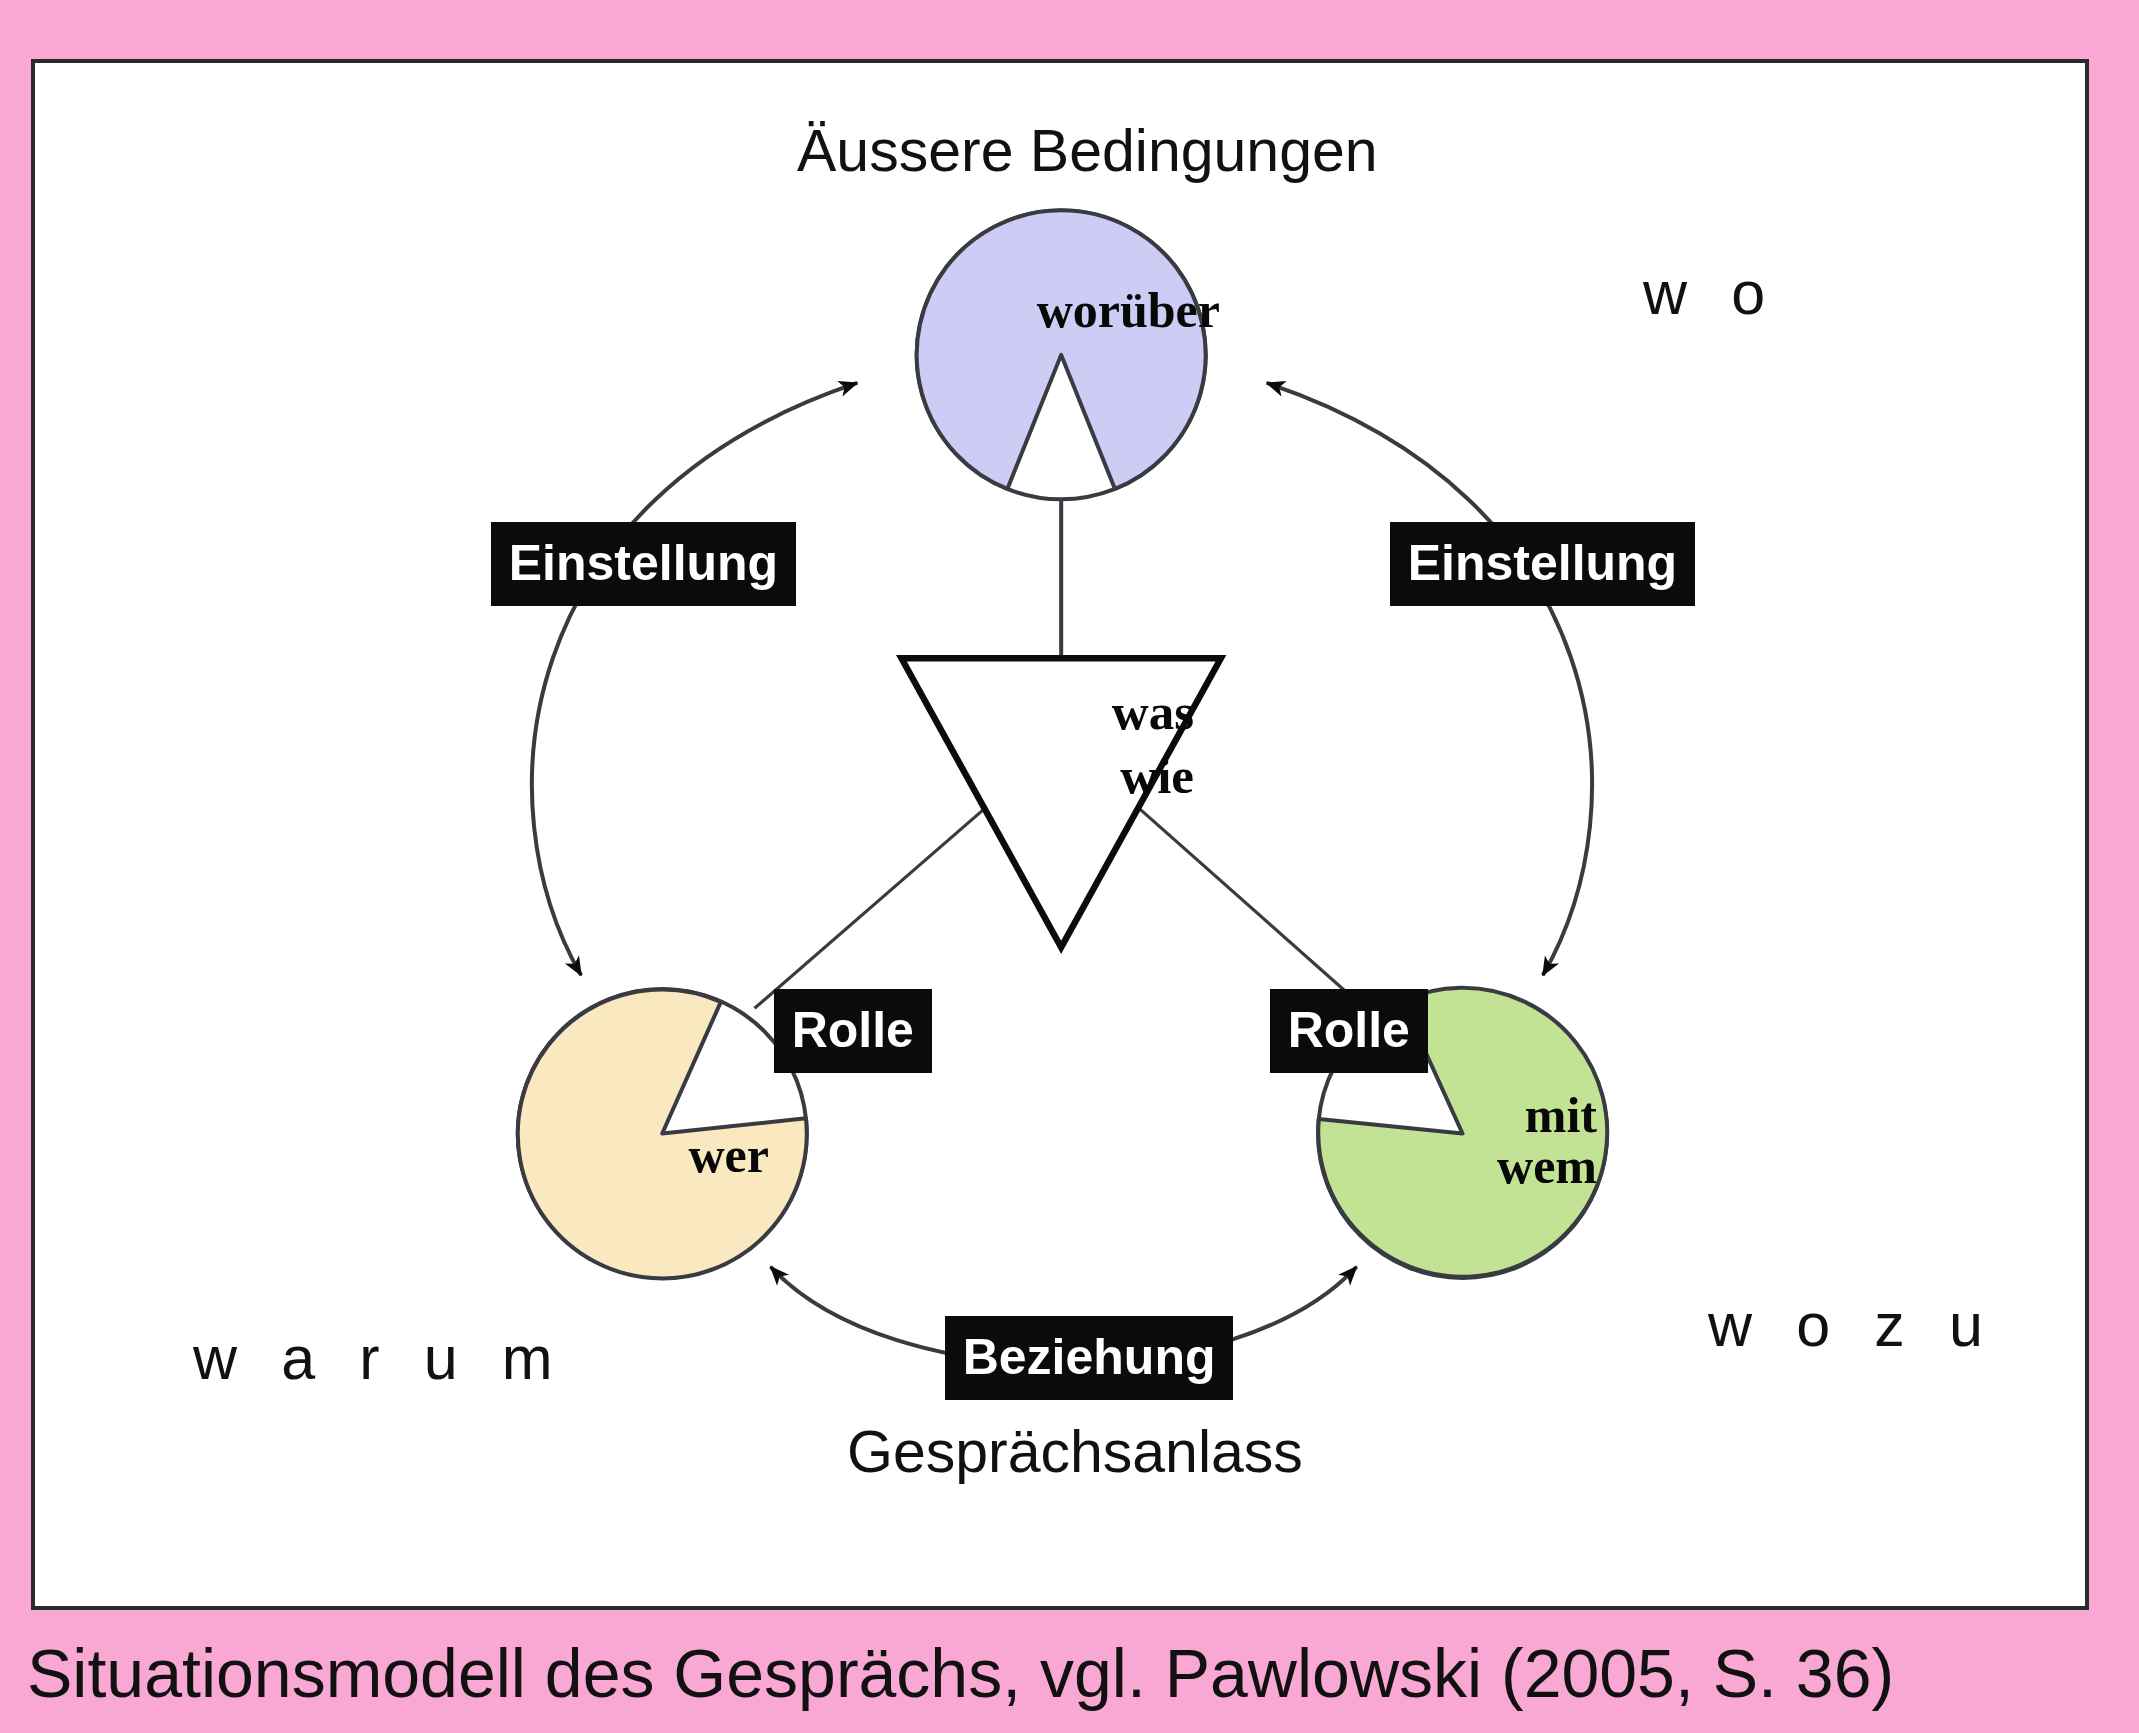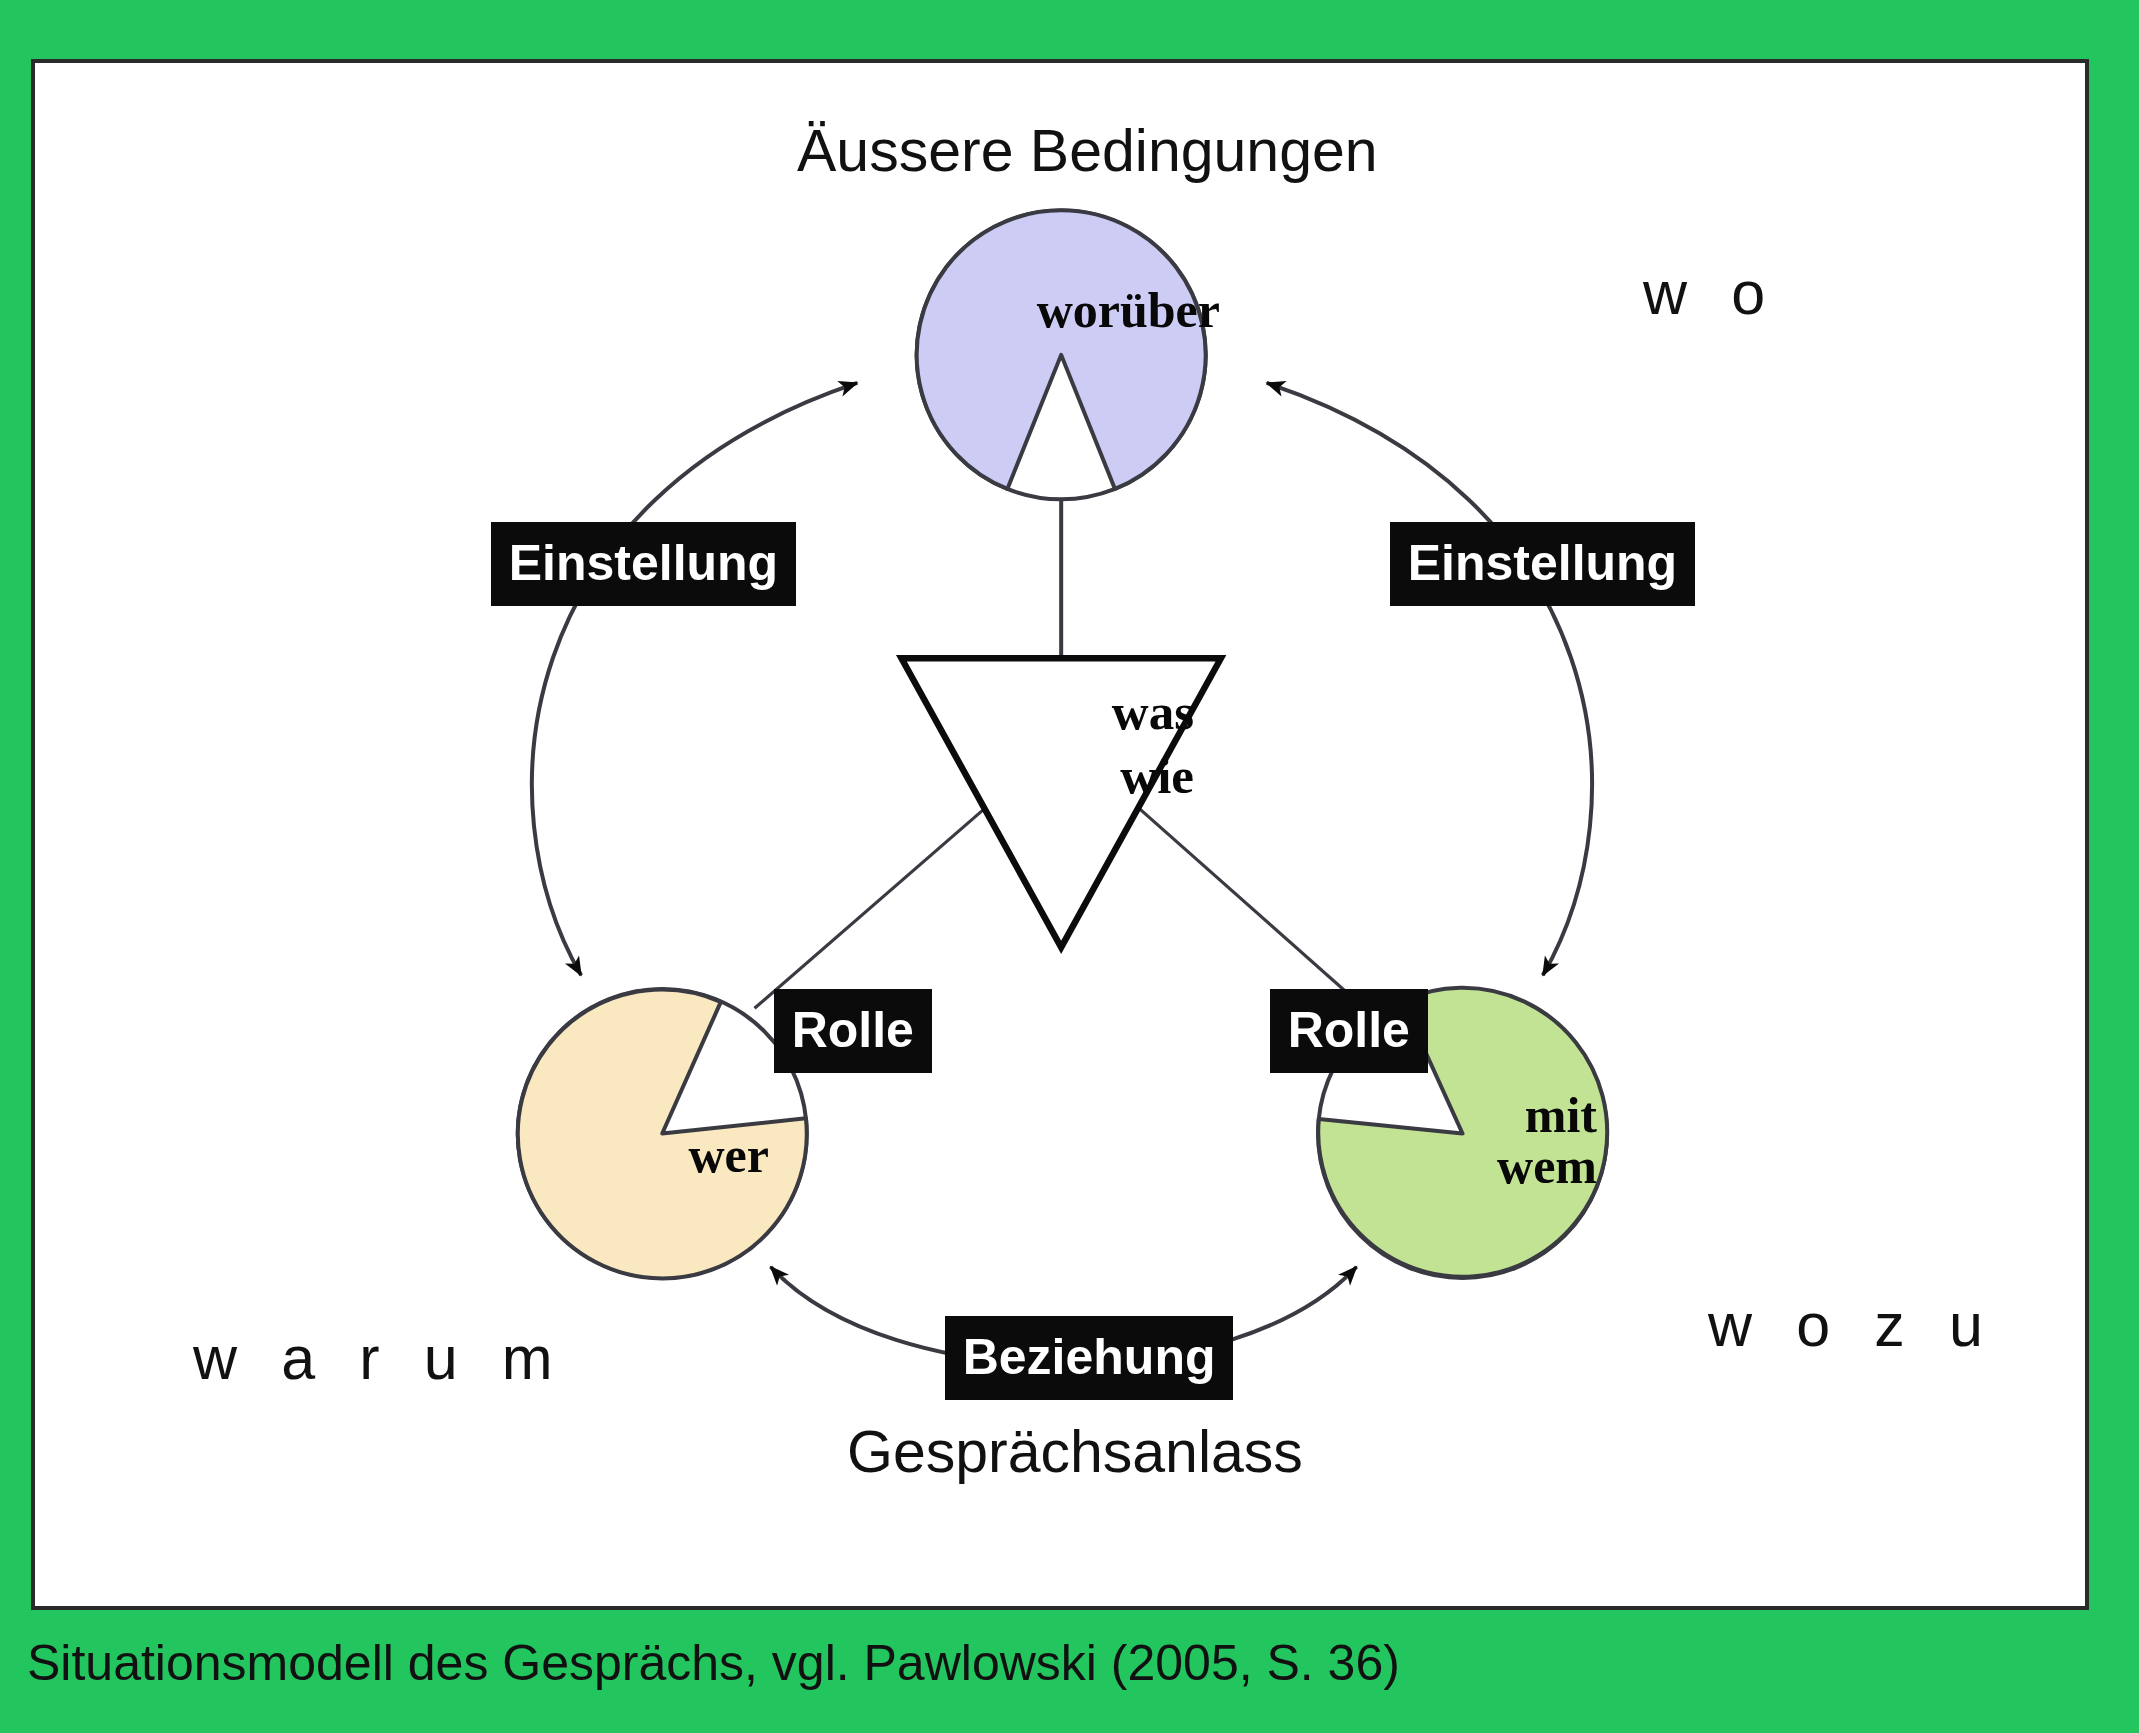--- a/index.html
+++ b/index.html
@@ -4,21 +4,21 @@
 <style>
   html, body {
     margin: 0;
     padding: 0;
     background: #ffffff;
   }
   #page {
     position: relative;
     width: 2140px;
     height: 1734px;
-    background: #22c55e;
+    background: #f9a8d4;
     font-family: "Liberation Sans", sans-serif;
     overflow: hidden;
   }
   #frame {
     position: absolute;
     left: 30.5px;
     top: 59px;
     width: 2058px;
     height: 1551px;
     border: 4px solid #2a2a2a;
@@ -89,21 +89,21 @@
   #chip-einstellung-right { left: 1342px; top: 522px; }
   #chip-rolle-left        { left: 726px;  top: 989px; }
   #chip-rolle-right       { left: 1222px; top: 989px; }
   #chip-beziehung         { left: 897px; top: 1316px; }
 
   #caption {
     position: absolute;
     left: 27px;
     top: 1634px;
     font-family: "Liberation Sans", sans-serif;
-    font-size: 50px;
+    font-size: 68px;
     color: #111111;
     white-space: nowrap;
   }
 </style>
 </head>
 <body>
 
 <div id="page">
 
   <div id="frame"></div>

